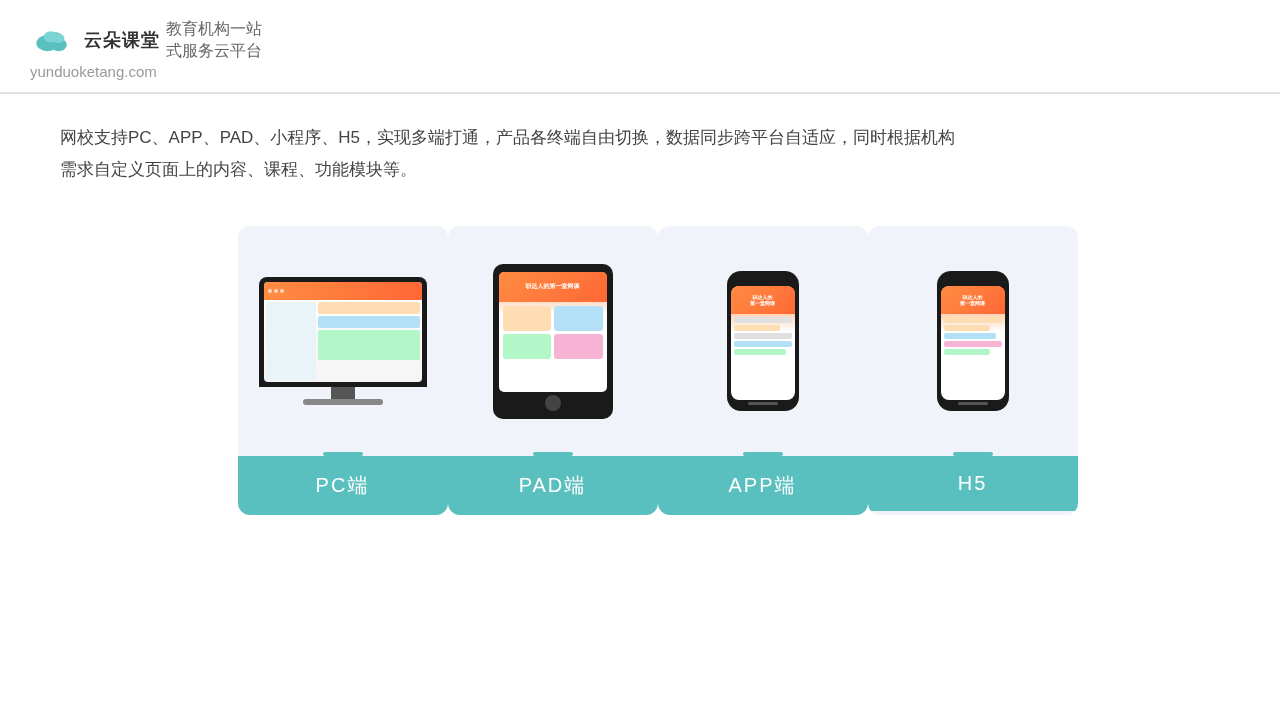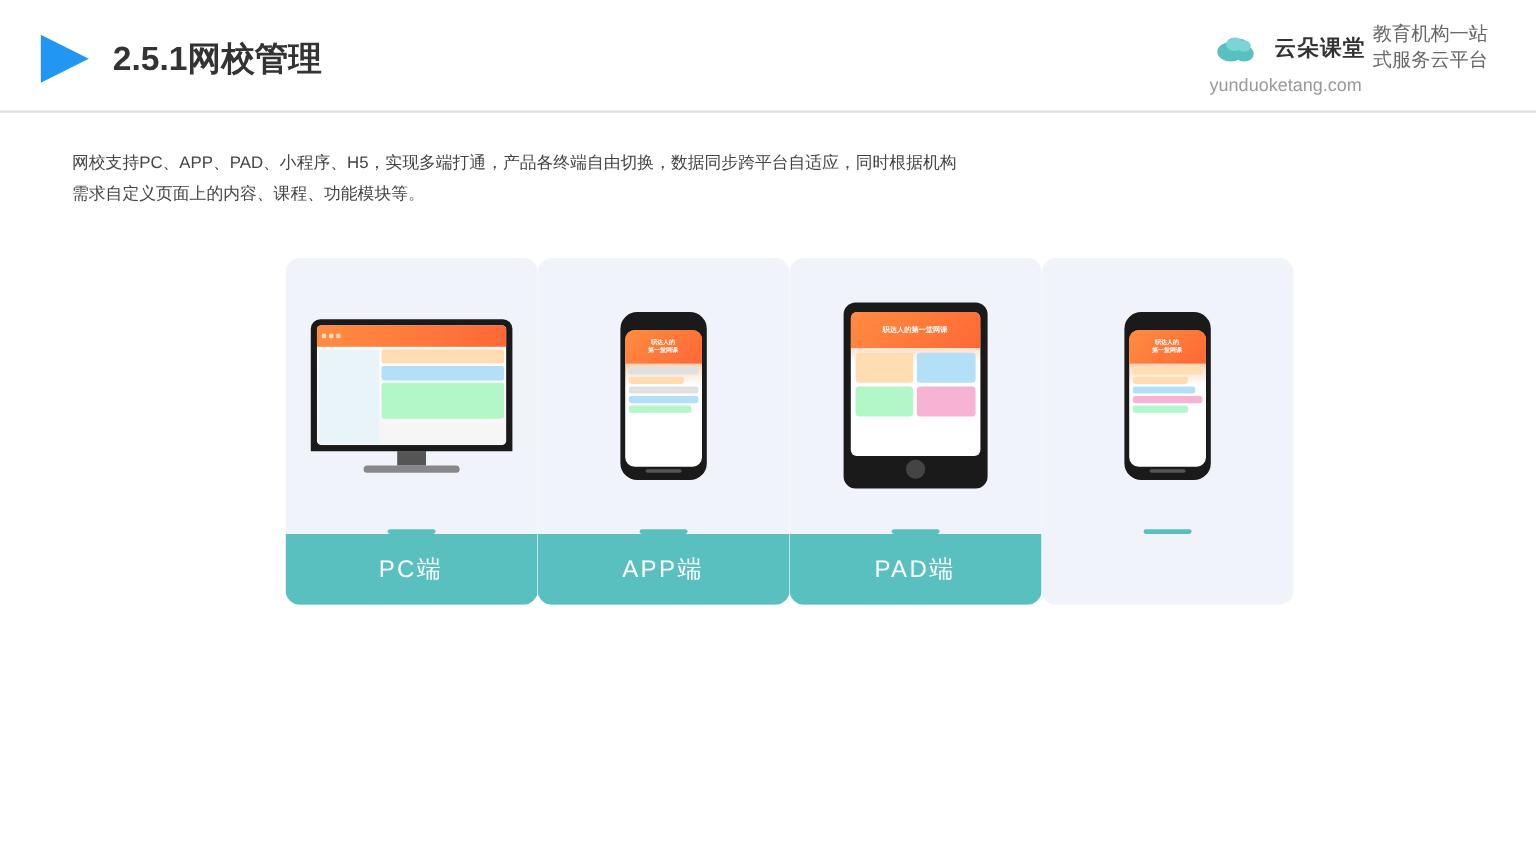--- a/index.html
+++ b/index.html
@@ -56,21 +56,21 @@
     }
     .logo-url {
       font-size: 15px;
       color: #999;
       text-align: center;
     }
 
     
     .description {
       padding: 28px 60px 10px 60px;
-      font-size: 14px;
+      font-size: 17px;
       color: #444;
       line-height: 1.9;
     }
 
     
     .cards-container {
       display: flex;
       padding: 30px 60px 20px 95px;
       justify-content: center;
     }
@@ -277,27 +277,20 @@
       height: 4px;
       background: #5abfbf;
       border-radius: 2px;
       margin: 6px auto 0;
     }
   </style>
 </head>
 <body>
 
 <div class="header">
-  <div class="header-left">
-
-    <svg class="play-icon" viewBox="0 0 48 48">
-      <polygon points="4,4 44,24 4,44" fill="#2196F3"></polygon>
-    </svg>
-    <h1 class="page-title">2.5.1网校管理</h1>
-  </div>
   <div class="logo-area">
     <div class="logo-cloud">
 
       <svg class="cloud-icon-svg" viewBox="0 0 60 40">
         <ellipse cx="22" cy="24" rx="14" ry="10" fill="#5abfbf"></ellipse>
         <ellipse cx="36" cy="26" rx="10" ry="8" fill="#5abfbf"></ellipse>
         <ellipse cx="30" cy="20" rx="12" ry="10" fill="#5abfbf"></ellipse>
         <ellipse cx="18" cy="22" rx="8" ry="7" fill="#5abfbf"></ellipse>
 
         <ellipse cx="26" cy="16" rx="9" ry="7" fill="#7dd4d4"></ellipse>
@@ -343,20 +336,41 @@
         <div class="pc-stand"></div>
         <div class="pc-base"></div>
       </div>
     </div>
     <div class="card-accent"></div>
     <div class="card-label">PC端</div>
   </div>
 
   <div class="card">
     <div class="card-image-area">
+      <div class="tablet-mockup">
+        <div class="tablet-screen">
+          <div class="tablet-screen-header">
+            <div class="tablet-screen-header-text">职达人的第一堂网课</div>
+          </div>
+          <div class="tablet-screen-body">
+            <div class="tablet-card"></div>
+            <div class="tablet-card"></div>
+            <div class="tablet-card"></div>
+            <div class="tablet-card"></div>
+          </div>
+        </div>
+        <div class="tablet-home-btn"></div>
+      </div>
+    </div>
+    <div class="card-accent"></div>
+    <div class="card-label">PAD端</div>
+  </div>
+
+  <div class="card">
+    <div class="card-image-area">
       <div class="phone-mockup">
         <div class="phone-notch"></div>
         <div class="phone-screen">
           <div class="phone-screen-header">
             <div class="phone-screen-header-text">职达人的<br>第一堂网课</div>
           </div>
           <div class="phone-screen-body">
             <div class="phone-row"></div>
             <div class="phone-row"></div>
             <div class="phone-row"></div>
@@ -364,41 +378,20 @@
             <div class="phone-row" style="background:#b3f7c8;width:90%;"></div>
           </div>
         </div>
         <div class="phone-home-bar"></div>
       </div>
     </div>
     <div class="card-accent"></div>
     <div class="card-label">APP端</div>
   </div>
 
-  <div class="card">
-    <div class="card-image-area">
-      <div class="tablet-mockup">
-        <div class="tablet-screen">
-          <div class="tablet-screen-header">
-            <div class="tablet-screen-header-text">职达人的第一堂网课</div>
-          </div>
-          <div class="tablet-screen-body">
-            <div class="tablet-card"></div>
-            <div class="tablet-card"></div>
-            <div class="tablet-card"></div>
-            <div class="tablet-card"></div>
-          </div>
-        </div>
-        <div class="tablet-home-btn"></div>
-      </div>
-    </div>
-    <div class="card-accent"></div>
-    <div class="card-label">PAD端</div>
-  </div>
-
 
   <div class="card">
     <div class="card-image-area">
       <div class="phone-mockup">
         <div class="phone-notch"></div>
         <div class="phone-screen">
           <div class="phone-screen-header">
             <div class="phone-screen-header-text">职达人的<br>第一堂网课</div>
           </div>
           <div class="phone-screen-body">
@@ -406,15 +399,16 @@
             <div class="phone-row"></div>
             <div class="phone-row" style="background:#b3e0f7;width:90%;"></div>
             <div class="phone-row" style="background:#f7b3d4;"></div>
             <div class="phone-row" style="background:#b3f7c8;width:80%;"></div>
           </div>
         </div>
         <div class="phone-home-bar"></div>
       </div>
     </div>
     <div class="card-accent"></div>
+    <div class="card-label">H5</div>
   </div>
 
 </div>
 
 </body></html>

